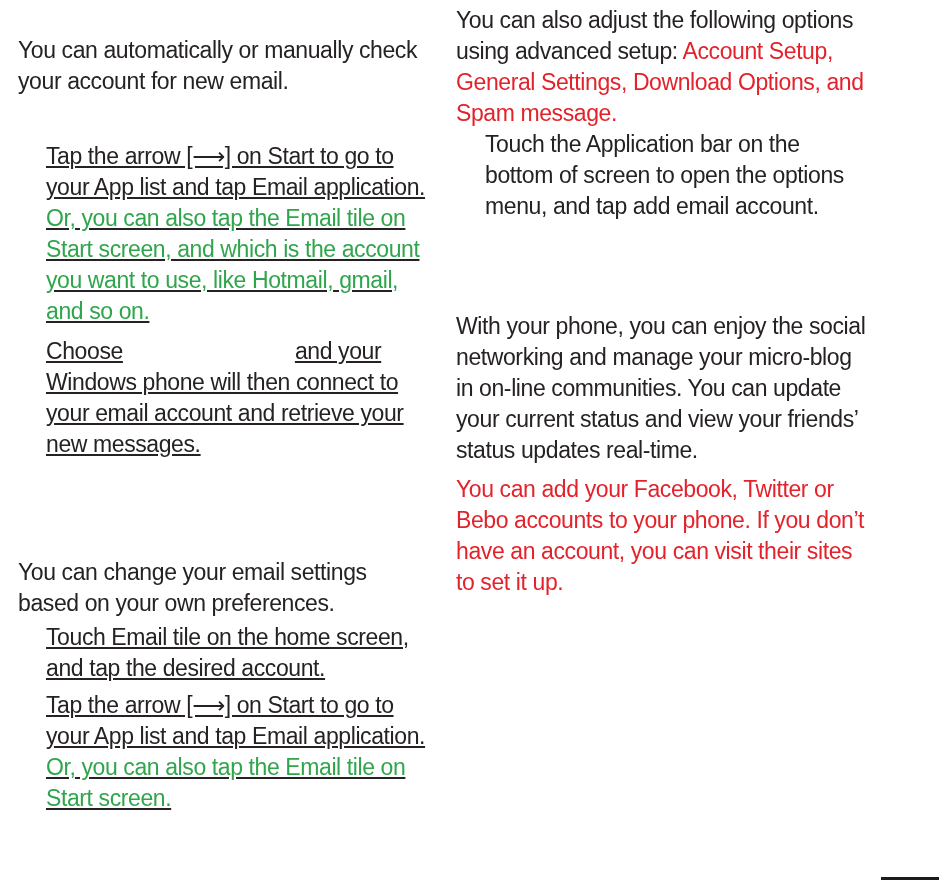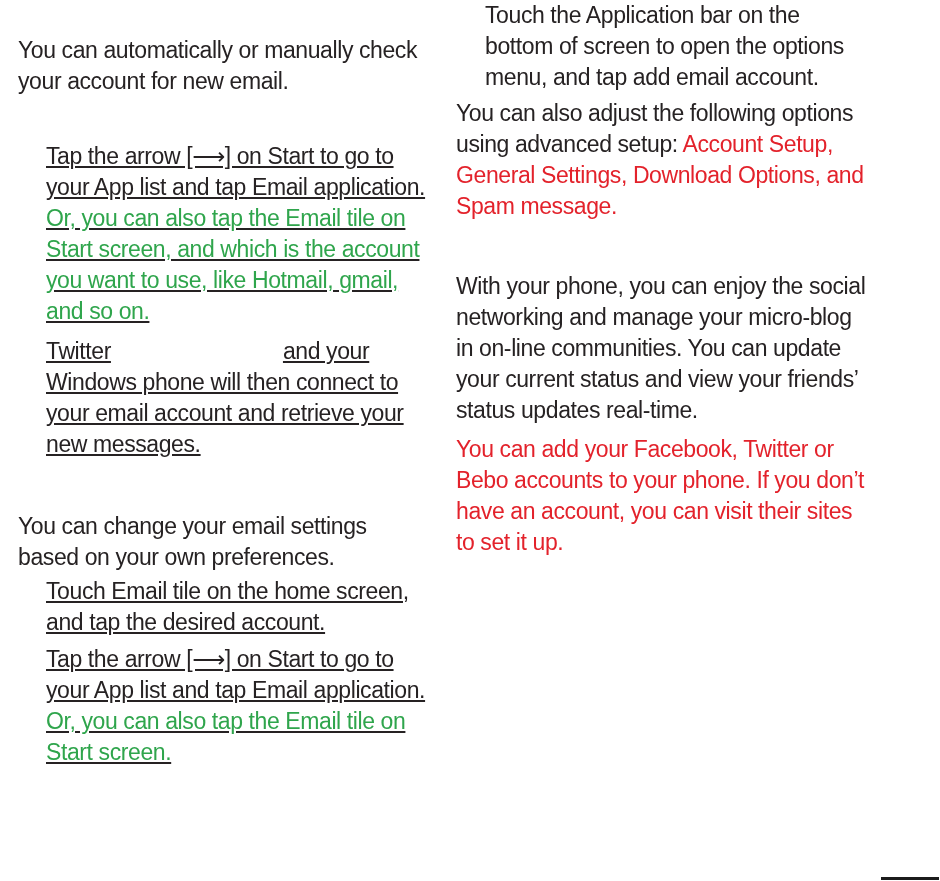--- a/index.html
+++ b/index.html
@@ -36,43 +36,43 @@
 
   <div class="col col-left">
     <p class="para">You can automatically or manually check
 your account for new email.</p>
     <p class="para indent" style="margin-top:44px"><span>Tap the arrow [⟶] on Start to go to
 your App list and tap Email application.
 </span><span class="green">Or, you can also tap the Email tile on
 Start screen, and which is the account
 you want to use, like Hotmail, gmail,
 and so on.</span></p>
-    <p class="para indent" style="margin-top:9px"><span>Twitter</span><span class="gap"></span><span>and your
+    <p class="para indent" style="margin-top:9px"><span>Choose</span><span class="gap"></span><span>and your
 Windows phone will then connect to
 your email account and retrieve your
 new messages.</span></p>
-    <p class="para" style="margin-top:51px">You can change your email settings
+    <p class="para" style="margin-top:97px">You can change your email settings
 based on your own preferences.</p>
     <p class="para indent" style="margin-top:3px">Touch Email tile on the home screen,
 and tap the desired account.</p>
     <p class="para indent" style="margin-top:6px"><span>Tap the arrow [⟶] on Start to go to
 your App list and tap Email application.
 </span><span class="green">Or, you can also tap the Email tile on
 Start screen.</span></p>
   </div>
 
   <div class="col col-right">
-    <p class="para" style="margin-left:29px">Touch the Application bar on the
-bottom of screen to open the options
-menu, and tap add email account.</p>
     <p class="para" style="margin-top:5px"><span>You can also adjust the following options
 using advanced setup: </span><span class="red">Account Setup,
 General Settings, Download Options, and
 Spam message.</span></p>
-    <p class="para" style="margin-top:49px">With your phone, you can enjoy the social
+    <p class="para" style="margin-left:29px">Touch the Application bar on the
+bottom of screen to open the options
+menu, and tap add email account.</p>
+    <p class="para" style="margin-top:89px">With your phone, you can enjoy the social
 networking and manage your micro-blog
 in on-line communities. You can update
 your current status and view your friends’
 status updates real-time.</p>
     <p class="para red" style="margin-top:8px">You can add your Facebook, Twitter or
 Bebo accounts to your phone. If you don’t
 have an account, you can visit their sites
 to set it up.</p>
   </div>
 

